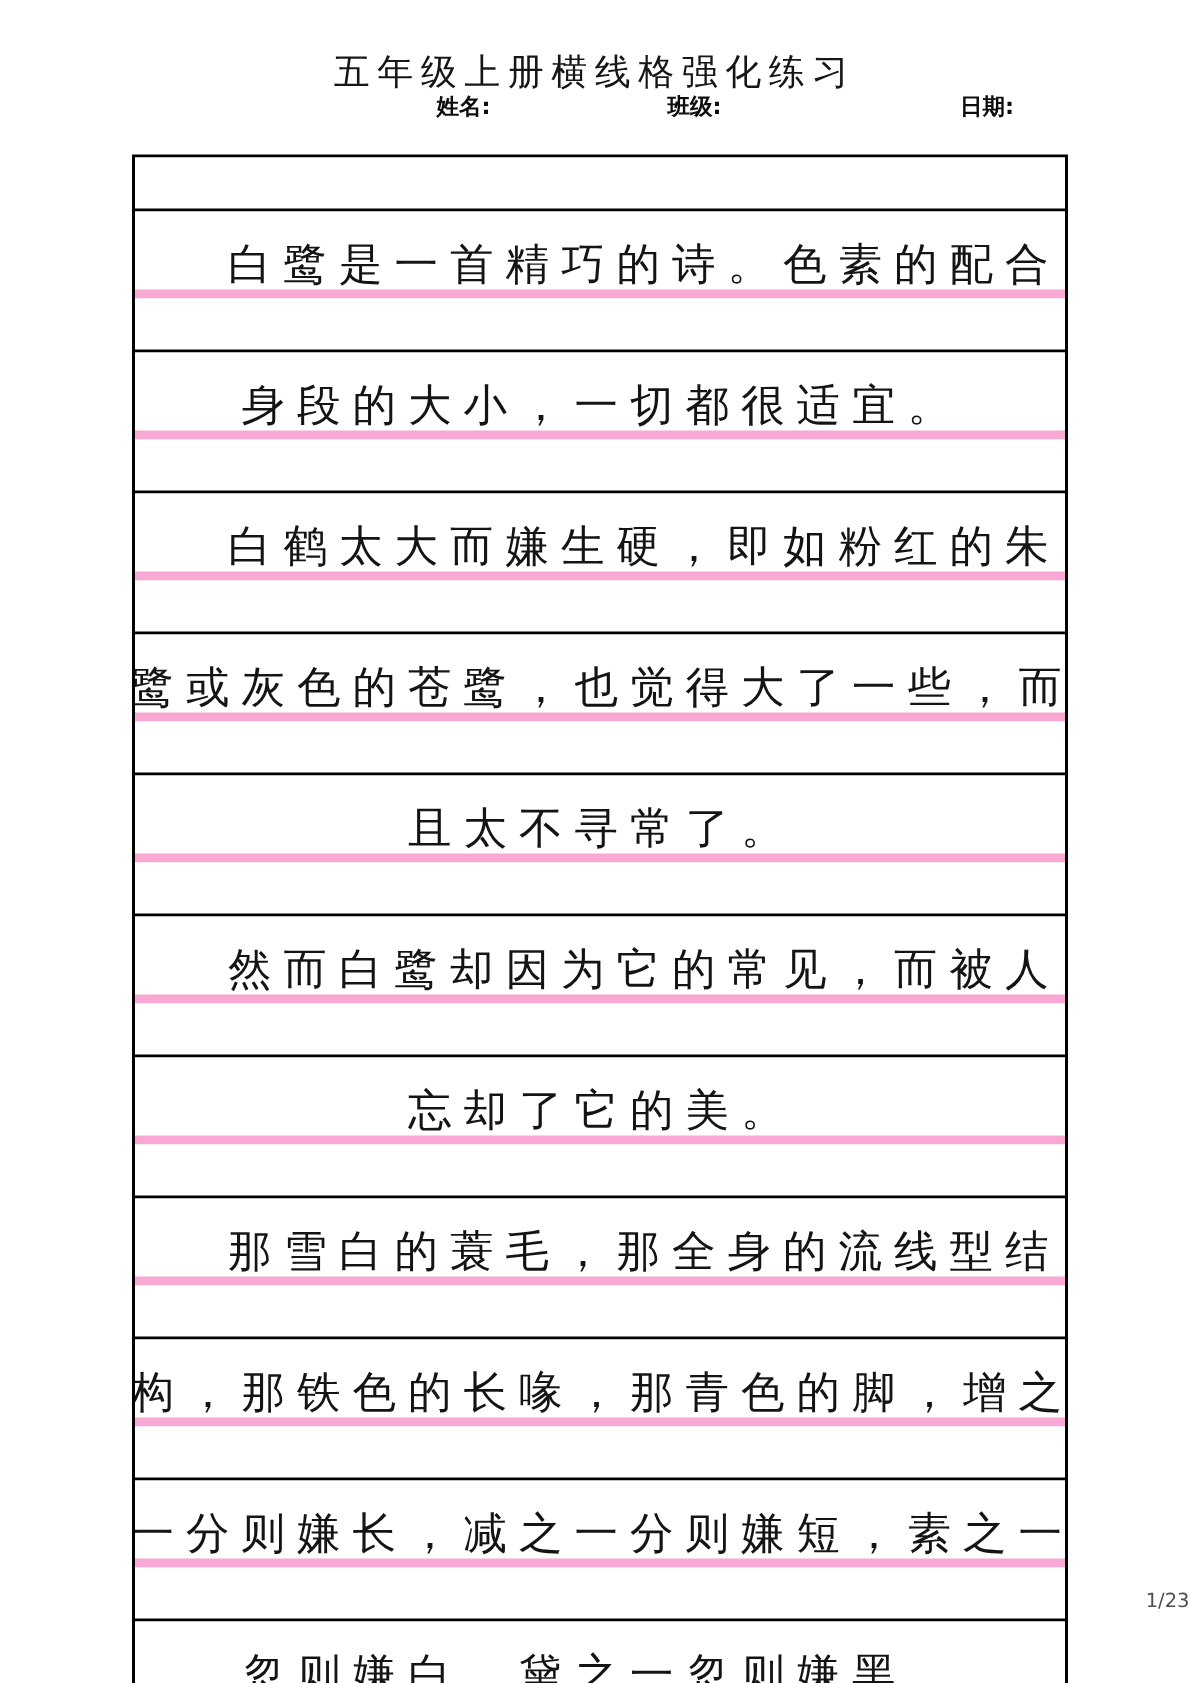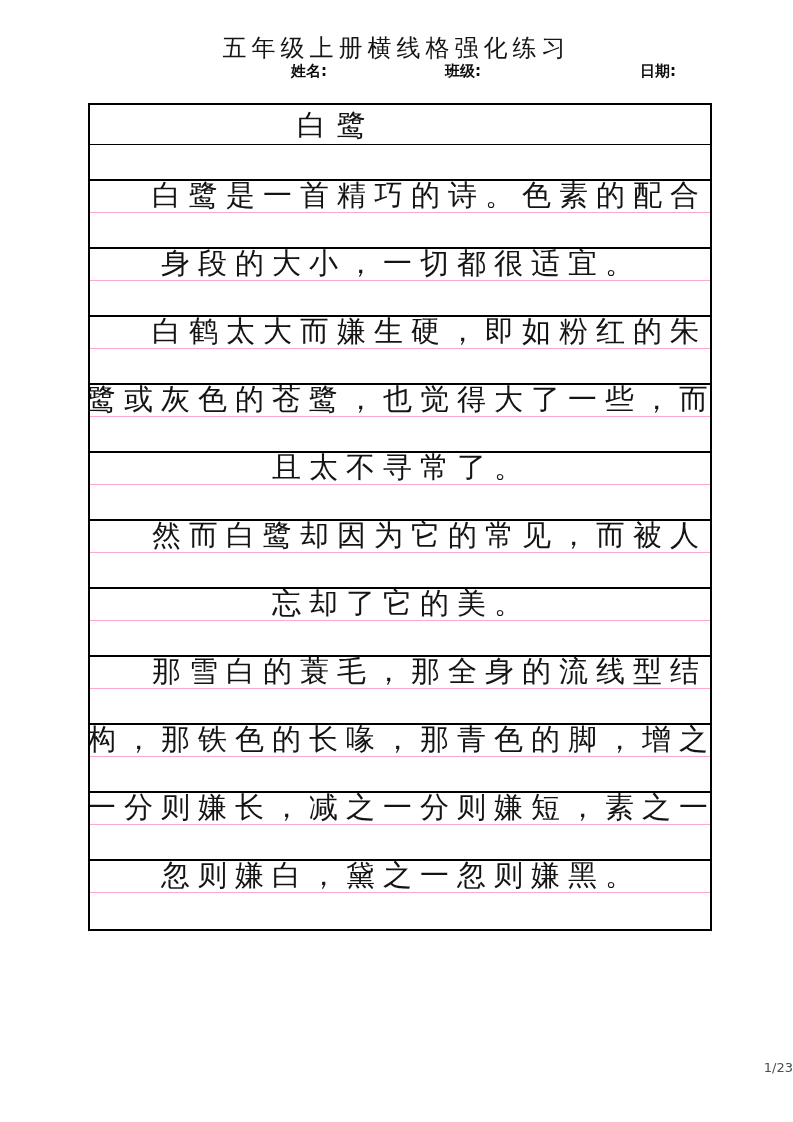--- a/index.html
+++ b/index.html
@@ -58,22 +58,22 @@
     background: #ffffff;
   }
   .row {
     box-sizing: border-box;
     display: flex;
     align-items: flex-end;
     overflow: hidden;
     background: #ffffff;
   }
   .row-text {
-    height: 32px;
-    border-bottom: 1px solid #f9a8d4;
+    height: 58px;
+    border-bottom: 6px solid #f9a8d4;
   }
   .row-heading {
     height: 40px;
     border-bottom: 1px solid #000000;
     justify-content: center;
     padding-right: 126px;
   }
   .row-empty {
     height: 36px;
     border-bottom: 2px solid #000000;
@@ -119,23 +119,20 @@
 
   <div class="doc-title">五年级上册横线格强化练习</div>
 
   <div class="header-fields">
     <span class="header-field hf-name">姓名:</span>
     <span class="header-field hf-class">班级:</span>
     <span class="header-field hf-date">日期:</span>
   </div>
 
   <div class="sheet" id="sheet">
-      <div class="row row-heading ">
-        <span class="glyphs">白鹭</span>
-      </div>
       <div class="row row-empty no-indent"></div>
       <div class="row row-text indent">
         <span class="glyphs">白鹭是一首精巧的诗。色素的配合</span>
       </div>
       <div class="row row-empty no-indent"></div>
       <div class="row row-text no-indent">
         <span class="glyphs">身段的大小，一切都很适宜。</span>
       </div>
       <div class="row row-empty no-indent"></div>
       <div class="row row-text indent">

